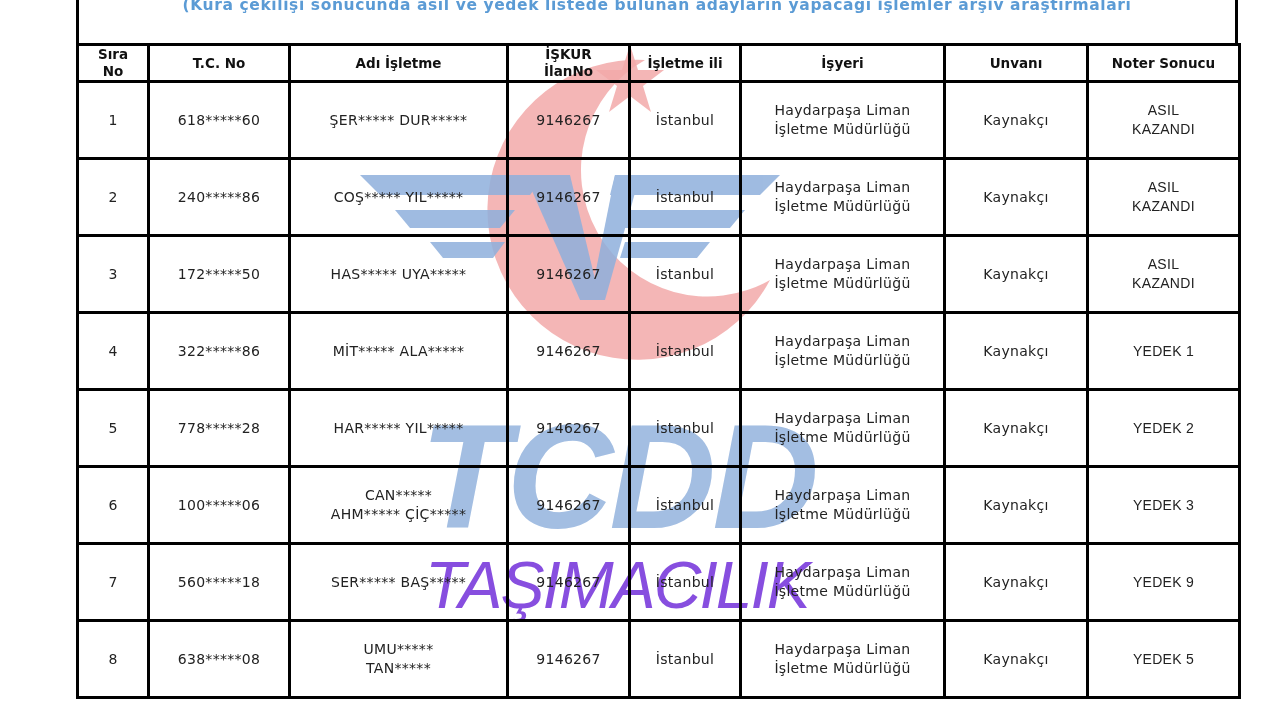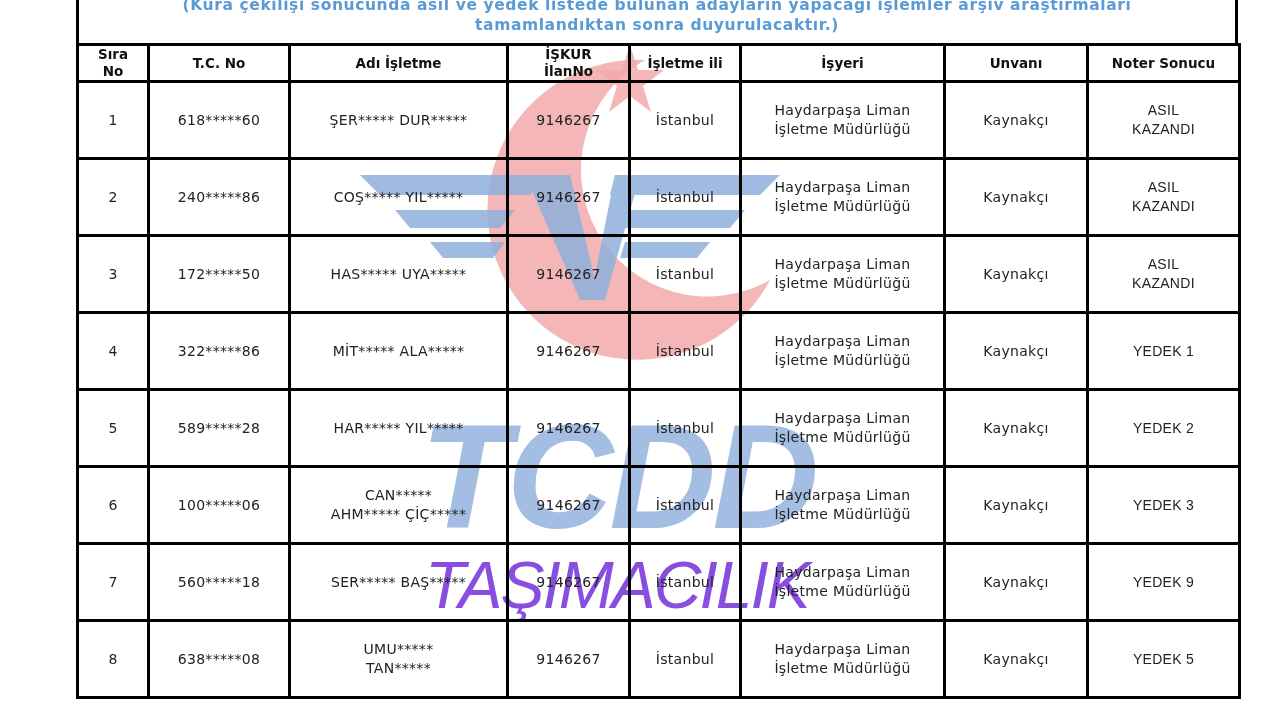--- a/index.html
+++ b/index.html
@@ -14,21 +14,20 @@
   td.noter { font-family:"Liberation Sans", sans-serif; font-size:15px; line-height:17px; letter-spacing:0.4px; }
   td.isyeri { font-size:13.5px; line-height:20px; }
   .wm { position:absolute; z-index:2; pointer-events:none; }
 </style>
 </head>
 <body>
 
 <div class="notice-box"></div>
 <div class="notice">
   <div>(Kura çekilişi sonucunda asıl ve yedek listede bulunan adayların yapacağı işlemler arşiv araştırmaları</div>
-  <div>tamamlandıktan sonra duyurulacaktır.)</div>
 </div>
 
 <svg class="wm" style="left:470px;top:20px;" width="340" height="370" viewBox="0 0 340 370">
   <path d="M 175 40 A 150 150 0 1 0 300 260 A 125 125 0 1 1 175 40 Z" fill="#f2a9a9" opacity="0.85"></path>
   <polygon points="160,25 168,50 194,50 173,66 181,92 160,76 139,92 147,66 126,50 152,50" fill="#f2a9a9" opacity="0.85" transform="translate(0,0)"></polygon>
 </svg>
 
 <svg class="wm" style="left:355px;top:170px;" width="430" height="150" viewBox="0 0 430 150">
   <g fill="#8fb0dc" opacity="0.85">
     <polygon points="5,5 190,5 175,25 25,25"></polygon>
@@ -104,21 +103,21 @@
       <td>322*****86</td>
       <td><span>MİT***** ALA*****</span></td>
       <td>9146267</td>
       <td>İstanbul</td>
       <td class="isyeri"><span>Haydarpaşa Liman</span><br><span>İşletme Müdürlüğü</span></td>
       <td>Kaynakçı</td>
       <td class="noter"><span>YEDEK 1</span></td>
     </tr>
     <tr>
       <td>5</td>
-      <td>589*****28</td>
+      <td>778*****28</td>
       <td><span>HAR***** YIL*****</span></td>
       <td>9146267</td>
       <td>İstanbul</td>
       <td class="isyeri"><span>Haydarpaşa Liman</span><br><span>İşletme Müdürlüğü</span></td>
       <td>Kaynakçı</td>
       <td class="noter"><span>YEDEK 2</span></td>
     </tr>
     <tr>
       <td>6</td>
       <td>100*****06</td>

